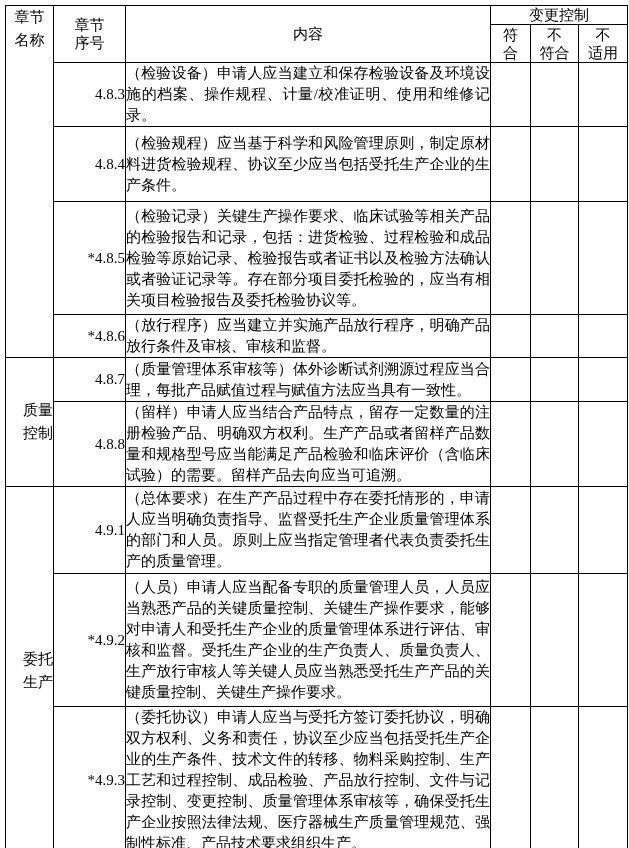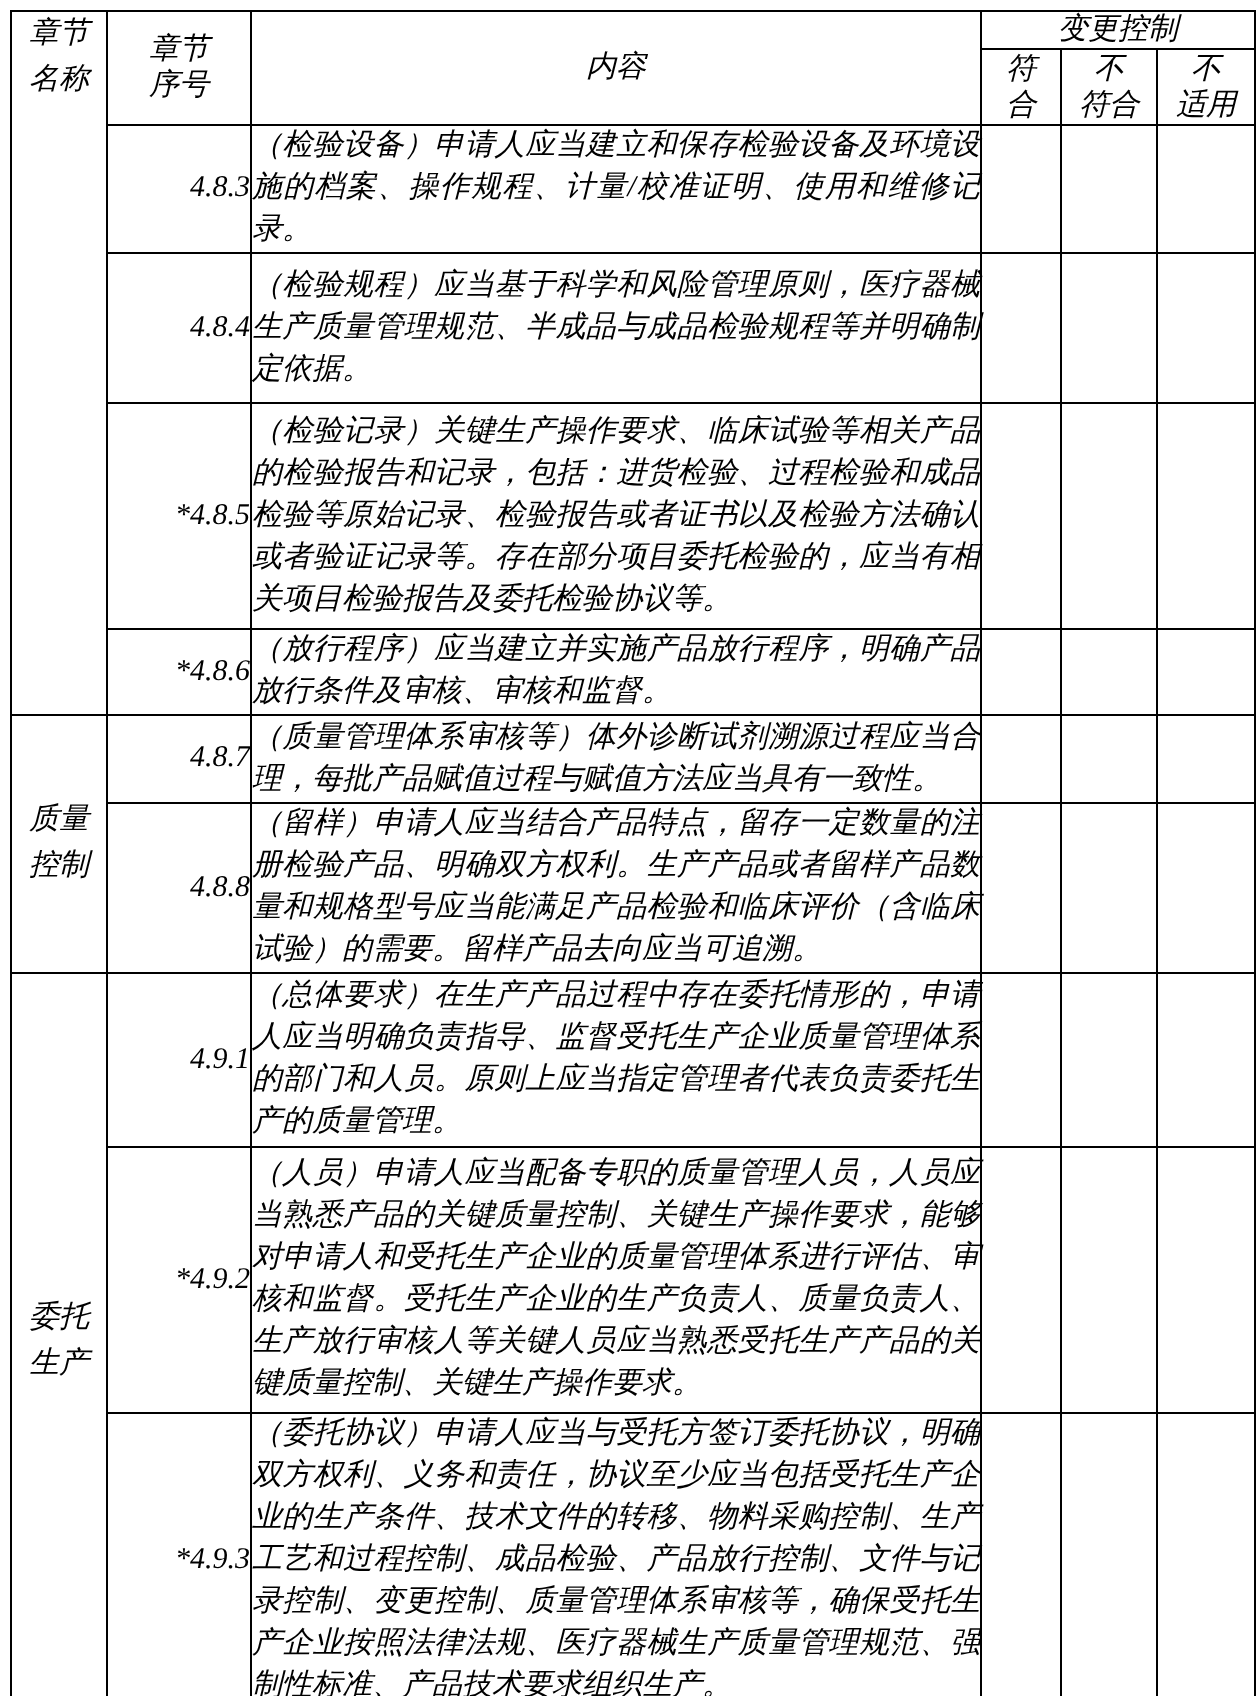--- a/index.html
+++ b/index.html
@@ -4,21 +4,20 @@
 <style>
   html, body { margin: 0; padding: 0; }
   .page {
     position: relative;
     width: 629px;
     height: 848px;
     background: #ffffff;
     color: #000000;
     font-family: "Liberation Serif", "DejaVu Serif", serif;
     overflow: hidden;
-    font-style: italic;
   }
   table.audit {
     position: absolute;
     left: 5px;
     top: 5px;
     width: 622px;
     border-collapse: collapse;
     table-layout: fixed;
   }
   table.audit td, table.audit th {
@@ -37,21 +36,21 @@
   }
   .chap-name {
     text-align: center;
     vertical-align: top;
     font-size: 15px;
     line-height: 23px;
     white-space: pre-line;
     padding-top: 7px;
   }
   .chap-group {
-    text-align: center;
+    text-align: right;
     vertical-align: middle;
     font-size: 15px;
     line-height: 23px;
     white-space: pre-line;
   }
   .num {
     text-align: right;
     vertical-align: middle;
     font-size: 15px;
   }
@@ -98,21 +97,21 @@
 
       <tr style="height:63px">
         <td class="num">4.8.3</td>
         <td class="content">（检验设备）申请人应当建立和保存检验设备及环境设施的档案、操作规程、计量/校准证明、使用和维修记录。</td>
         <td class="check"></td>
         <td class="check"></td>
         <td class="check"></td>
       </tr>
       <tr style="height:75px">
         <td class="num">4.8.4</td>
-        <td class="content">（检验规程）应当基于科学和风险管理原则，医疗器械生产质量管理规范、半成品与成品检验规程等并明确制定依据。</td>
+        <td class="content">（检验规程）应当基于科学和风险管理原则，制定原材料进货检验规程、协议至少应当包括受托生产企业的生产条件。</td>
         <td class="check"></td>
         <td class="check"></td>
         <td class="check"></td>
       </tr>
       <tr style="height:113px">
         <td class="num">*4.8.5</td>
         <td class="content">（检验记录）关键生产操作要求、临床试验等相关产品的检验报告和记录，包括：进货检验、过程检验和成品检验等原始记录、检验报告或者证书以及检验方法确认或者验证记录等。存在部分项目委托检验的，应当有相关项目检验报告及委托检验协议等。</td>
         <td class="check"></td>
         <td class="check"></td>
         <td class="check"></td>

